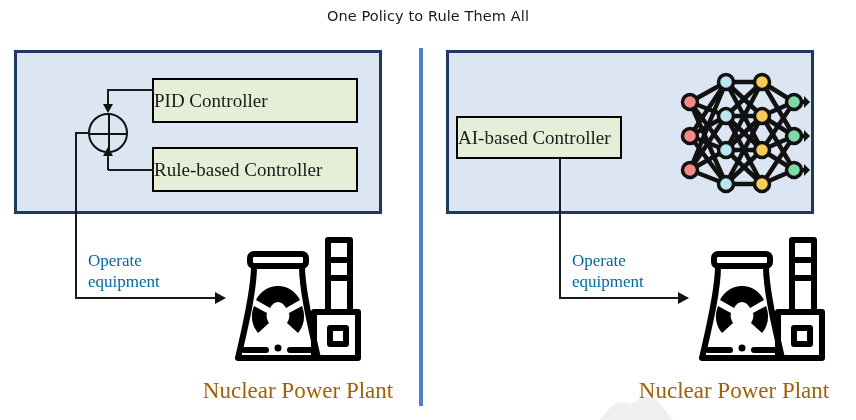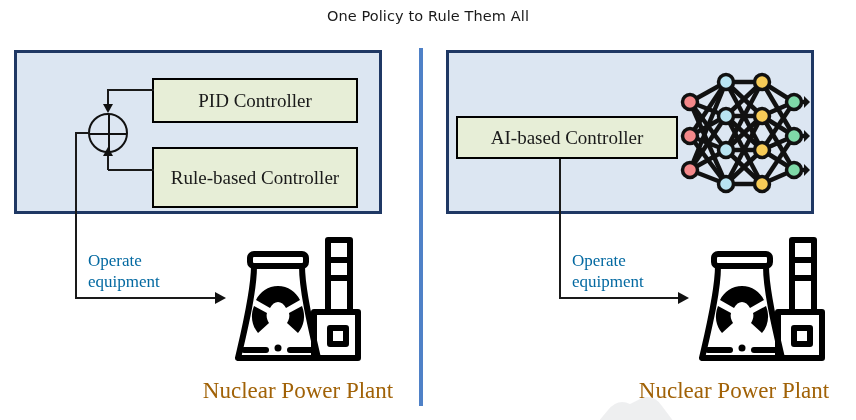--- a/index.html
+++ b/index.html
@@ -43,29 +43,28 @@
   #panel-left  { left: 14px;  top: 50px; width: 368px; height: 164px; }
   #panel-right { left: 446px; top: 50px; width: 368px; height: 164px; }
 
   .greenbox {
     position: absolute;
     background: #e7eed7;
     border: 2px solid #000000;
     box-sizing: border-box;
     display: flex;
     align-items: center;
-    justify-content: center;
     font-family: "Liberation Serif", serif;
     font-size: 19px;
     color: #1a1a1a;
     white-space: nowrap;
   }
   #box-pid        { left: 152px; top: 78px;  width: 206px; height: 45px; }
-  #box-rule       { left: 152px; top: 147px; width: 206px; height: 61px; }
-  #box-ai         { left: 456px; top: 116px; width: 222px; height: 43px; }
+  #box-rule       { left: 152px; top: 147px; width: 206px; height: 45px; }
+  #box-ai         { left: 456px; top: 116px; width: 166px; height: 43px; }
 
   .divider {
     position: absolute;
     left: 419px;
     top: 48px;
     width: 4px;
     height: 358px;
     background: #4f81c7;
   }
 

